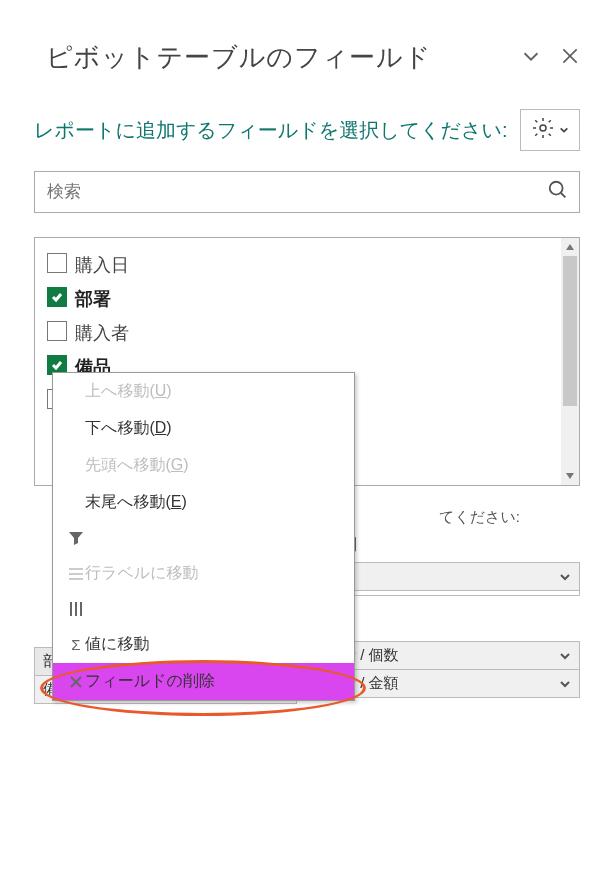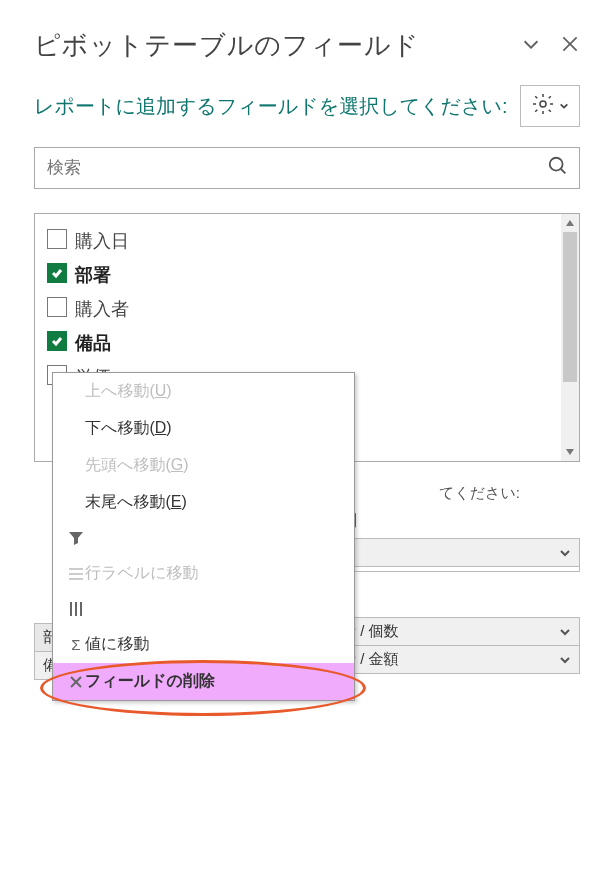--- a/index.html
+++ b/index.html
@@ -1,18 +1,18 @@
 <!DOCTYPE html>
 <html><head>
 <meta charset="utf-8">
 <style>
   html,body{margin:0;padding:0;font-family:"Yu Gothic UI","Meiryo",sans-serif;background:#fff;color:#333;}
   .pane{width:614px;height:889px;box-sizing:border-box;padding:28px 34px 0 34px;position:relative;}
   .header{display:flex;align-items:center;justify-content:space-between;padding-bottom:14px;}
-  .header h1{font-size:26px;font-weight:400;margin:0;color:#444;letter-spacing:1px;}
+  .header h1{font-size:26px;font-weight:400;margin:12px;color:#444;letter-spacing:1px;}
   .header-icons{display:flex;gap:18px;align-items:center;}
   .chev-down{width:22px;height:22px;stroke:#606060;stroke-width:2;fill:none;}
   .close-x{width:20px;height:20px;stroke:#606060;stroke-width:2;}
   .subrow{display:flex;align-items:center;justify-content:space-between;margin-top:8px;}
   .subrow .label{font-size:20px;color:#0f766e;}
   .gear-btn{display:flex;align-items:center;gap:4px;border:1px solid #bbb;padding:6px 10px;}
   .gear-btn svg{width:24px;height:24px;stroke:#444;fill:none;stroke-width:1.5;}
   .gear-btn .tiny-caret{width:10px;height:10px;stroke:#444;stroke-width:2;fill:none;}
   .search{margin-top:20px;display:flex;align-items:center;border:1px solid #aaa;height:40px;padding:0 10px;}
   .search input{flex:1;border:none;outline:none;font-size:17px;color:#888;background:transparent;}
@@ -37,21 +37,21 @@
   .area-head svg{width:16px;height:16px;stroke:#666;stroke-width:2;fill:none;}
   .area-head .sigma{font-size:16px;color:#666;}
   .area-box{border:1px solid #bbb;min-height:32px;margin-bottom:0;overflow:visible;}
   .chip{display:flex;align-items:center;justify-content:space-between;background:#e8e8e8;border:1px solid #bbb;padding:4px 8px;margin:-1px;font-size:15px;color:#333;}
   .chip.light{background:#f0f0f0;}
   .chip .caret{width:12px;height:12px;stroke:#555;stroke-width:2;fill:none;}
   
   .ctxmenu{position:absolute;left:52px;top:372px;width:301px;background:#fff;border:1px solid #999;box-shadow:2px 2px 4px rgba(0,0,0,0.2);z-index:20;}
   .ctx-item{display:flex;align-items:center;gap:0;padding:8px 14px;font-size:16px;color:#333;}
   .ctx-item.disabled{color:#bdbdbd;}
-  .ctx-item.highlight{background:#f0abfc;font-weight:bold;}
+  .ctx-item.highlight{background:#d946ef;}
   .ctx-ico{width:18px;height:18px;display:flex;align-items:center;justify-content:center;flex-shrink:0;}
   .ctx-ico svg{width:16px;height:16px;stroke:#666;stroke-width:2;fill:none;}
   .ctx-item.disabled .ctx-ico svg{stroke:#ccc;}
   .ctx-sigma{font-size:15px;color:#777;}
   .underline{text-decoration:underline;}
   .ctx-item.disabled .underline{color:#bdbdbd;}
   
   .ellipse{position:absolute;left:40px;top:660px;width:320px;height:50px;border:3px solid #e85a2b;border-radius:50%;z-index:30;pointer-events:none;}
 </style>
 </head>

